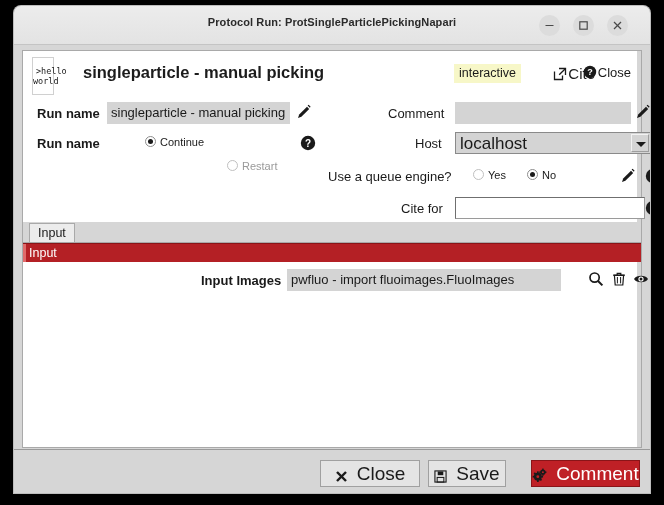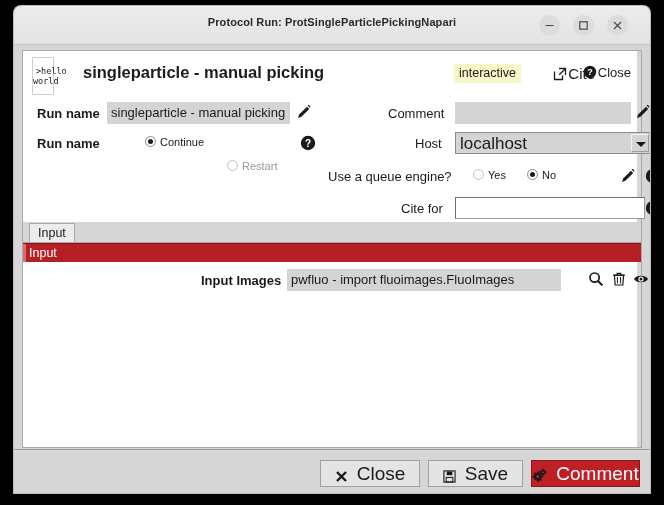--- a/index.html
+++ b/index.html
@@ -265,21 +265,21 @@
     background: #e4e4e4;
     font-size: 19px;
     line-height: 25px;
     color: #1a1a1a;
     box-sizing: border-box;
     text-align: center;
     white-space: nowrap;
   }
   .btn .bi { vertical-align: -3px; margin-right: 9px; }
   #btn-close-b  { left: 306px; width: 100px; }
-  #btn-save     { left: 414px; width: 95px; }
+  #btn-save     { left: 414px; width: 78px; }
   #btn-execute  {
     left: 517px; width: 109px;
     background: #bf2026;
     border-color: #8a1418;
     color: #ffffff;
   }
 
   
   #page-gutter {
     position: absolute;

